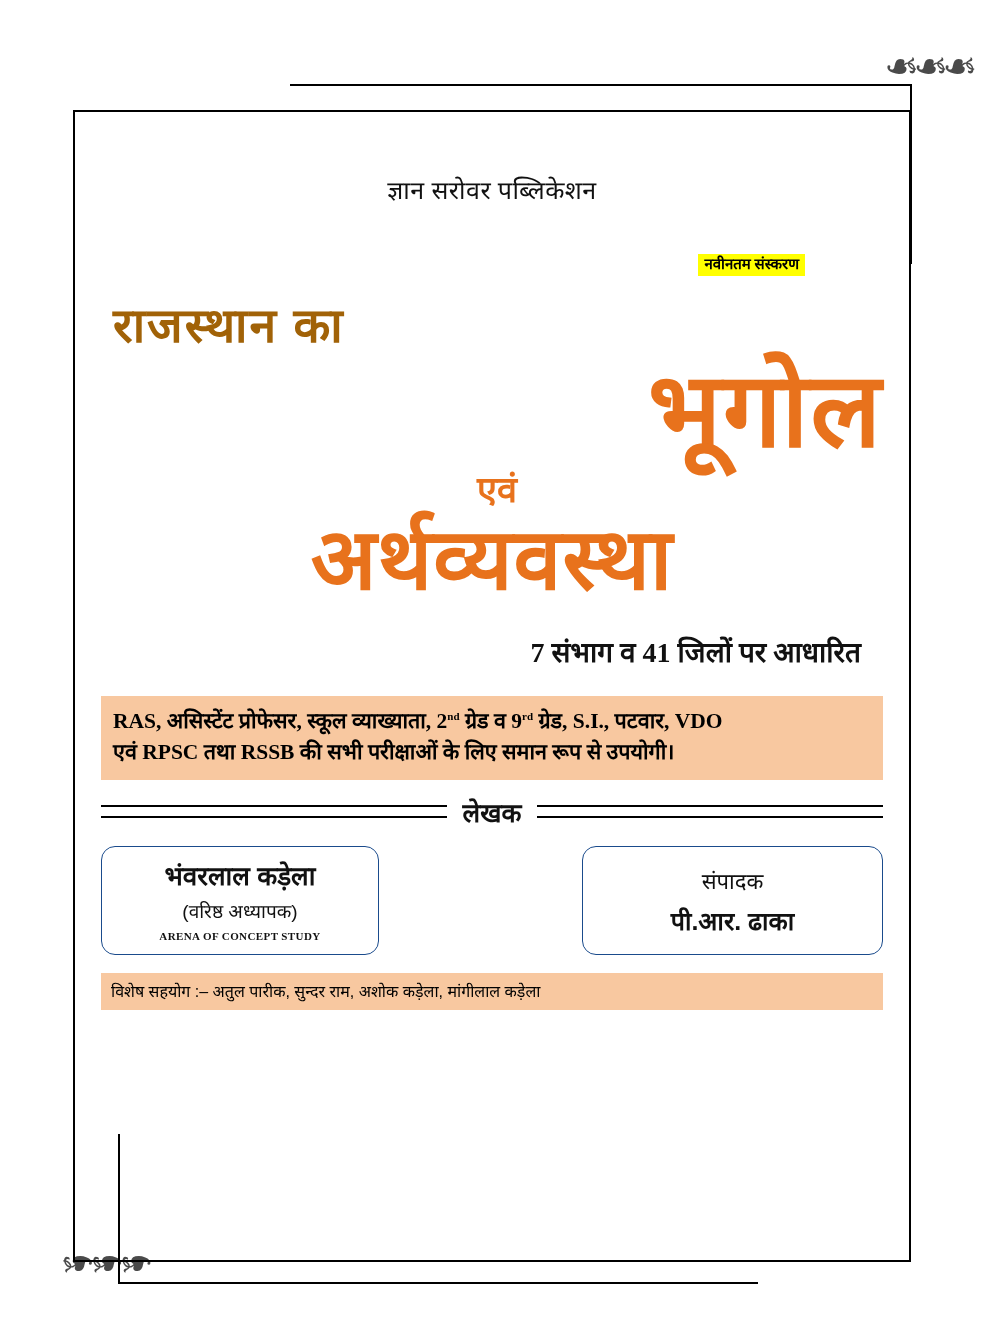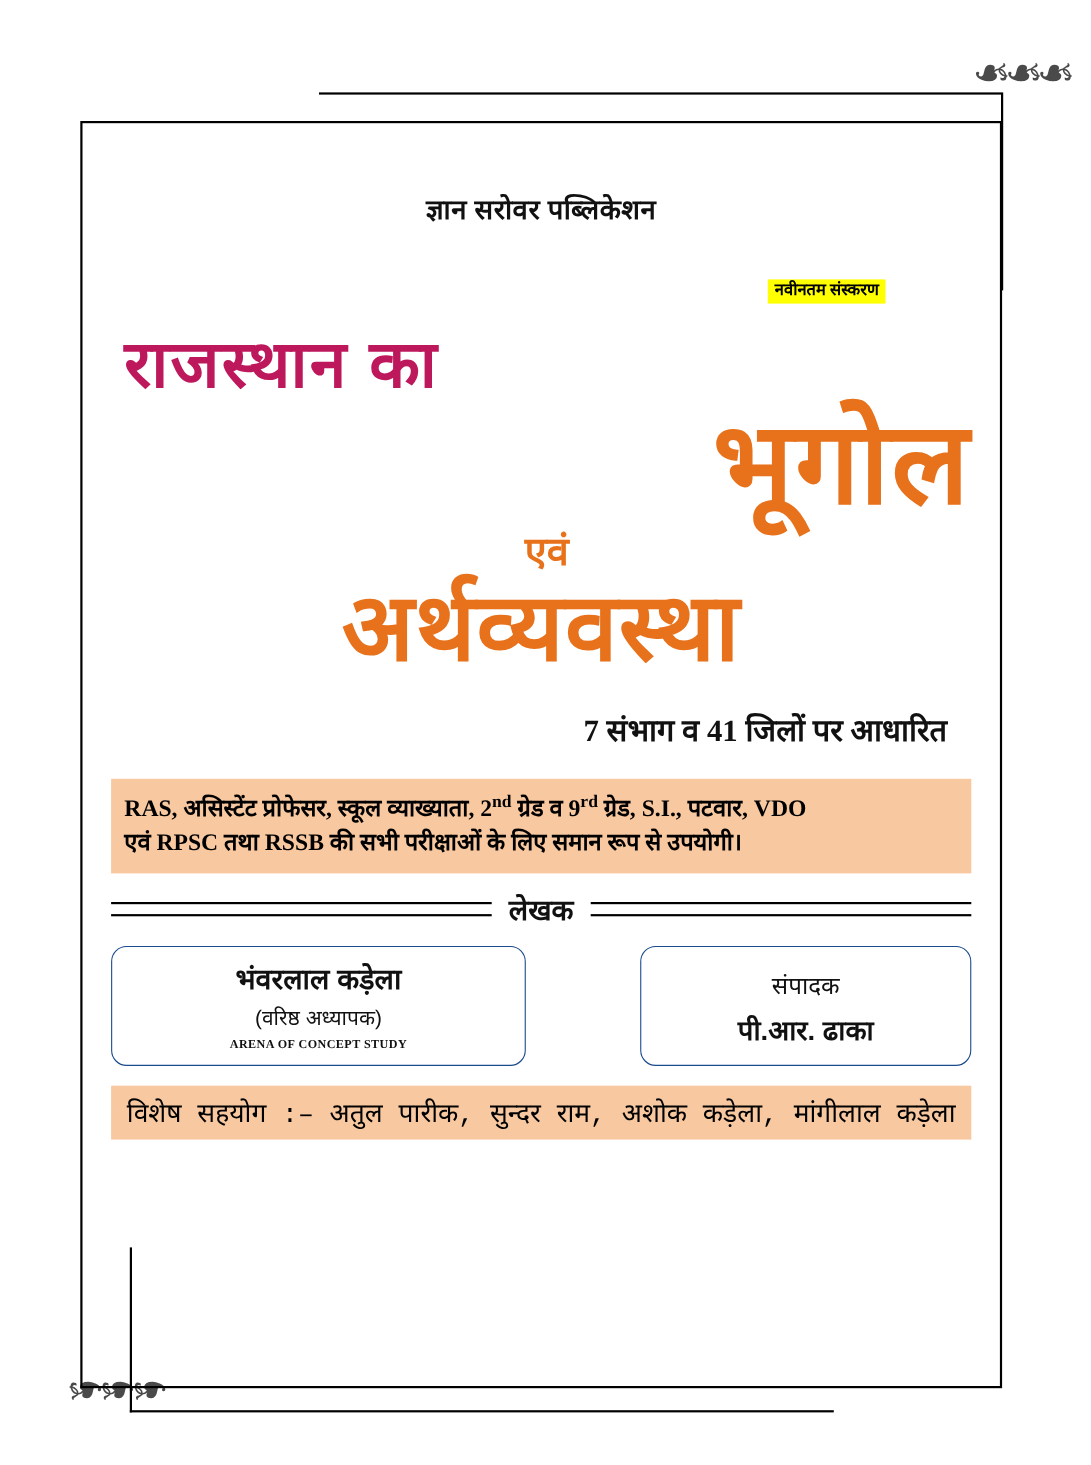--- a/index.html
+++ b/index.html
@@ -85,21 +85,21 @@
     top: 110px;
     width: 838px;
     height: 1152px;
     box-sizing: border-box;
     padding: 0 28px;
   }
 
   .publisher {
     text-align: center;
     font-family: "Liberation Serif", serif;
-    font-weight: bold;
+    font-weight: normal;
     font-size: 25px;
     color: #111;
     margin-top: 62px;
     letter-spacing: .5px;
   }
 
   .edition-row {
     display: flex;
     justify-content: flex-end;
     margin-top: 48px;
@@ -110,24 +110,24 @@
     color: #000;
     font-family: "Liberation Serif", serif;
     font-weight: bold;
     font-size: 15px;
     padding: 2px 6px 3px 6px;
     line-height: 1.1;
     margin-left: 16px;
   }
 
   .title-rajasthan {
-    color: #be185d;
-    font-family: "Liberation Sans", sans-serif;
-    font-weight: bold;
-    font-size: 60px;
+    color: #a16207;
+    font-family: "Liberation Sans", sans-serif;
+    font-weight: bold;
+    font-size: 48px;
     line-height: 1;
     letter-spacing: 2px;
     margin-top: 26px;
     margin-left: 12px;
     text-align: left;
   }
 
   .title-bhugol {
     color: #E8721C;
     font-family: "Liberation Sans", sans-serif;
@@ -176,21 +176,21 @@
     background: #F8C8A0;
     margin-top: 26px;
     padding: 10px 12px 12px 12px;
     font-family: "Liberation Serif", serif;
     font-weight: bold;
     font-size: 21.5px;
     line-height: 1.45;
     color: #000;
     text-align: left;
   }
-  .exam-box sup { font-size: 16px; }
+  .exam-box sup { font-size: 11px; }
 
   .author-heading {
     display: flex;
     align-items: center;
     justify-content: center;
     gap: 10px;
     margin-top: 14px;
   }
   .author-heading .rule {
     flex: 1;
@@ -212,21 +212,21 @@
     gap: 22px;
     margin-top: 16px;
   }
   .author-card {
     border: 1.5px solid #1a4b8c;
     border-radius: 14px;
     box-sizing: border-box;
     padding: 14px 10px 12px 10px;
     text-align: center;
   }
-  .author-card.left { width: 377px; }
+  .author-card.left { width: 278px; }
   .author-card.right { width: 301px; display: flex; flex-direction: column; justify-content: center; }
 
   .author-name {
     font-family: "Liberation Sans", sans-serif;
     font-weight: bold;
     font-size: 26px;
     color: #111;
     line-height: 1.2;
   }
   .author-desig {
@@ -253,23 +253,23 @@
     font-weight: bold;
     font-size: 25px;
     color: #111;
     margin-top: 8px;
   }
 
   .support-box {
     background: #F8C8A0;
     margin-top: 18px;
     padding: 7px 10px 8px 10px;
-    text-align: center;
-    font-family: Liberation Mono, monospace;
-    font-size: 24px;
+    text-align: left;
+    font-family: Liberation Sans, sans-serif;
+    font-size: 16px;
     color: #000;
   }
 </style>
 </head>
 <body>
 
 <div class="page">
 
   <div class="ornament orn-tr">❧❧❧</div>
   <div class="ornament orn-bl">❧❧❧</div>

